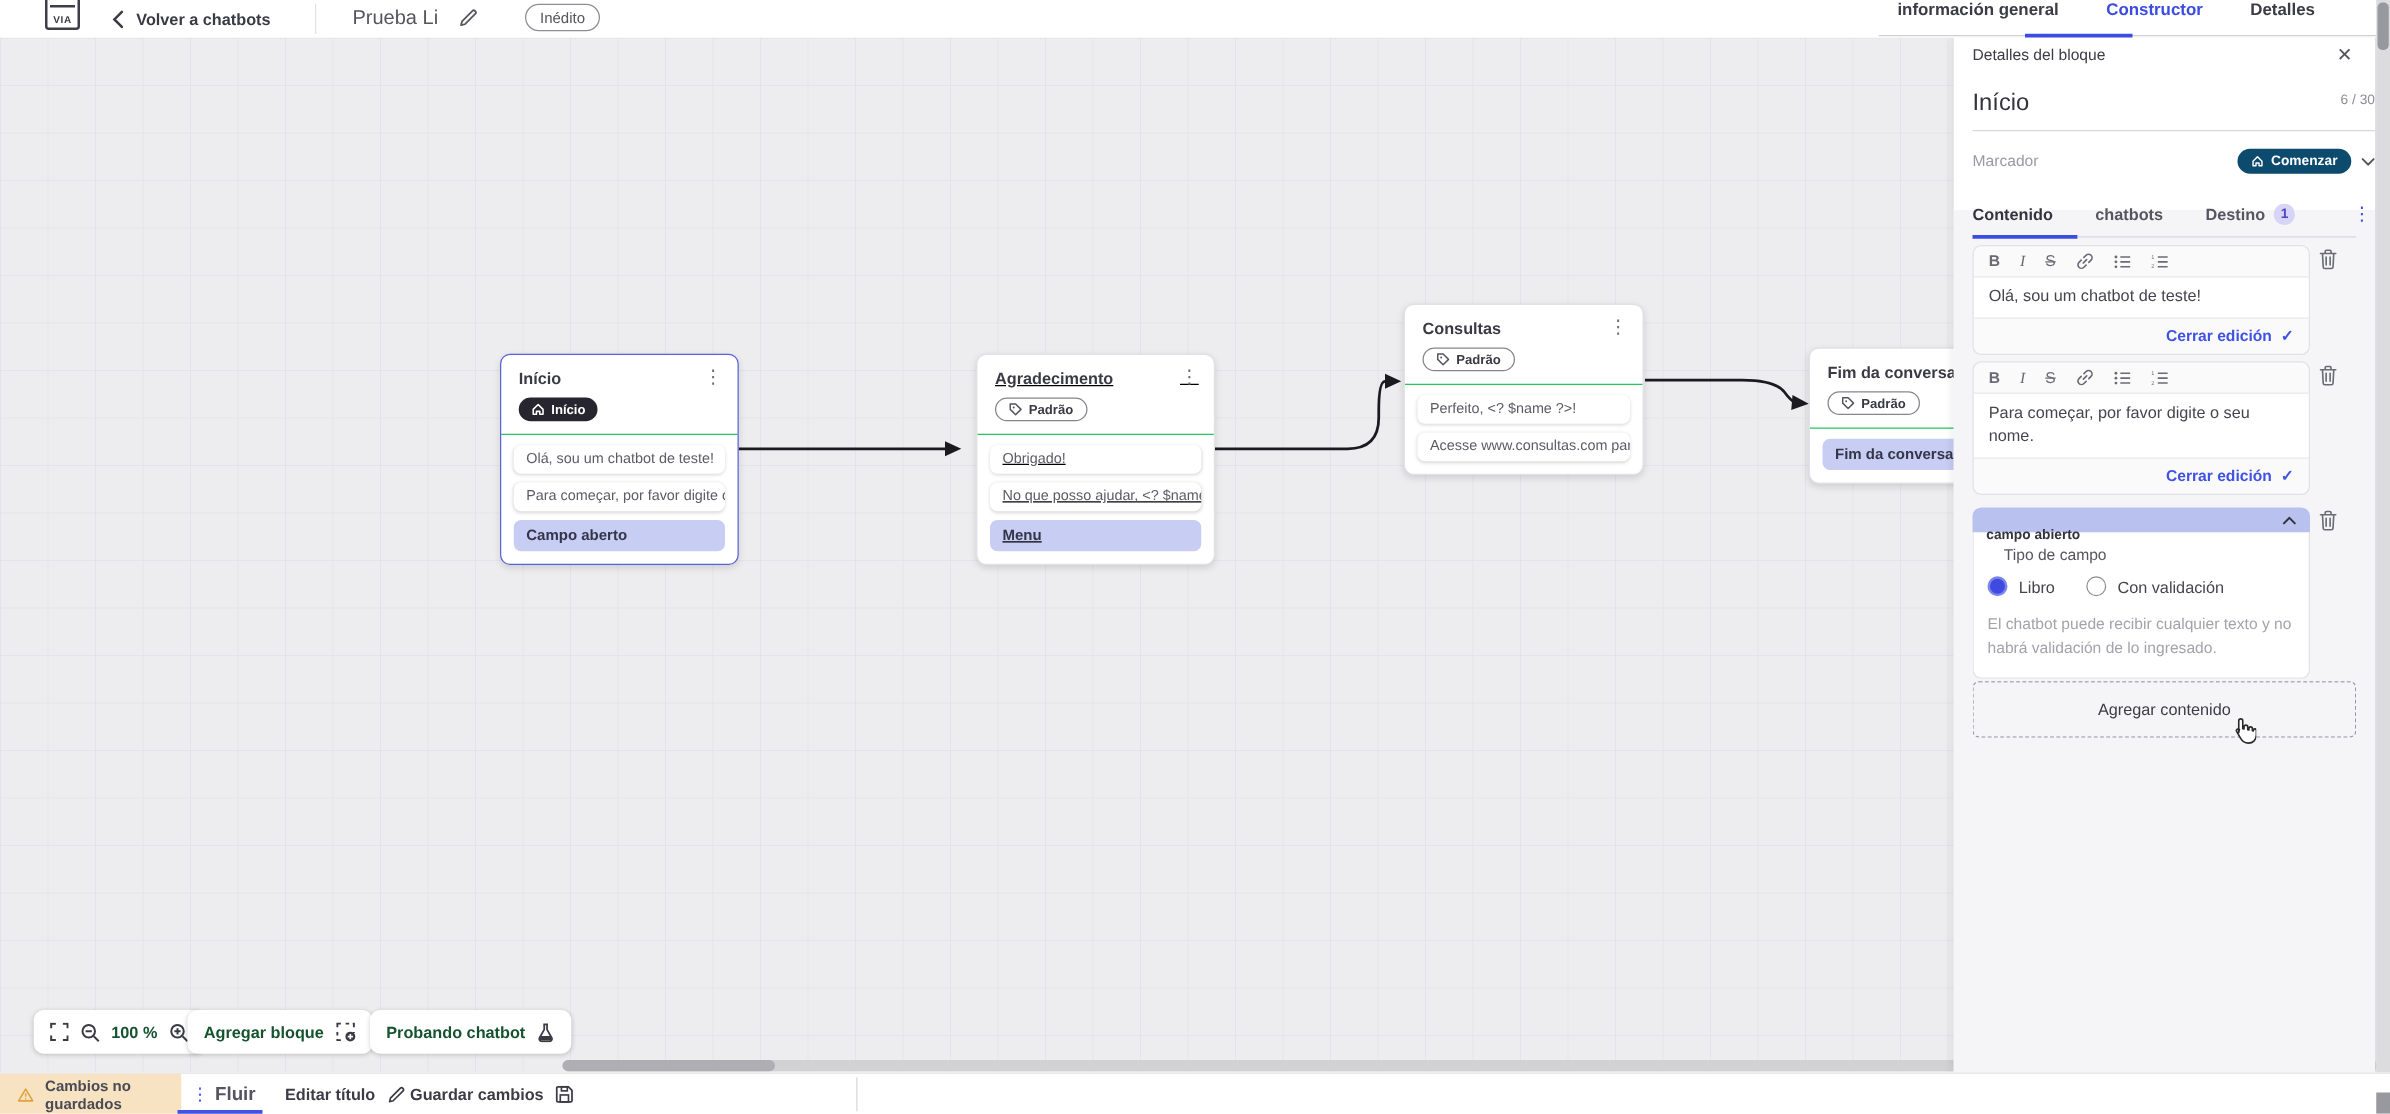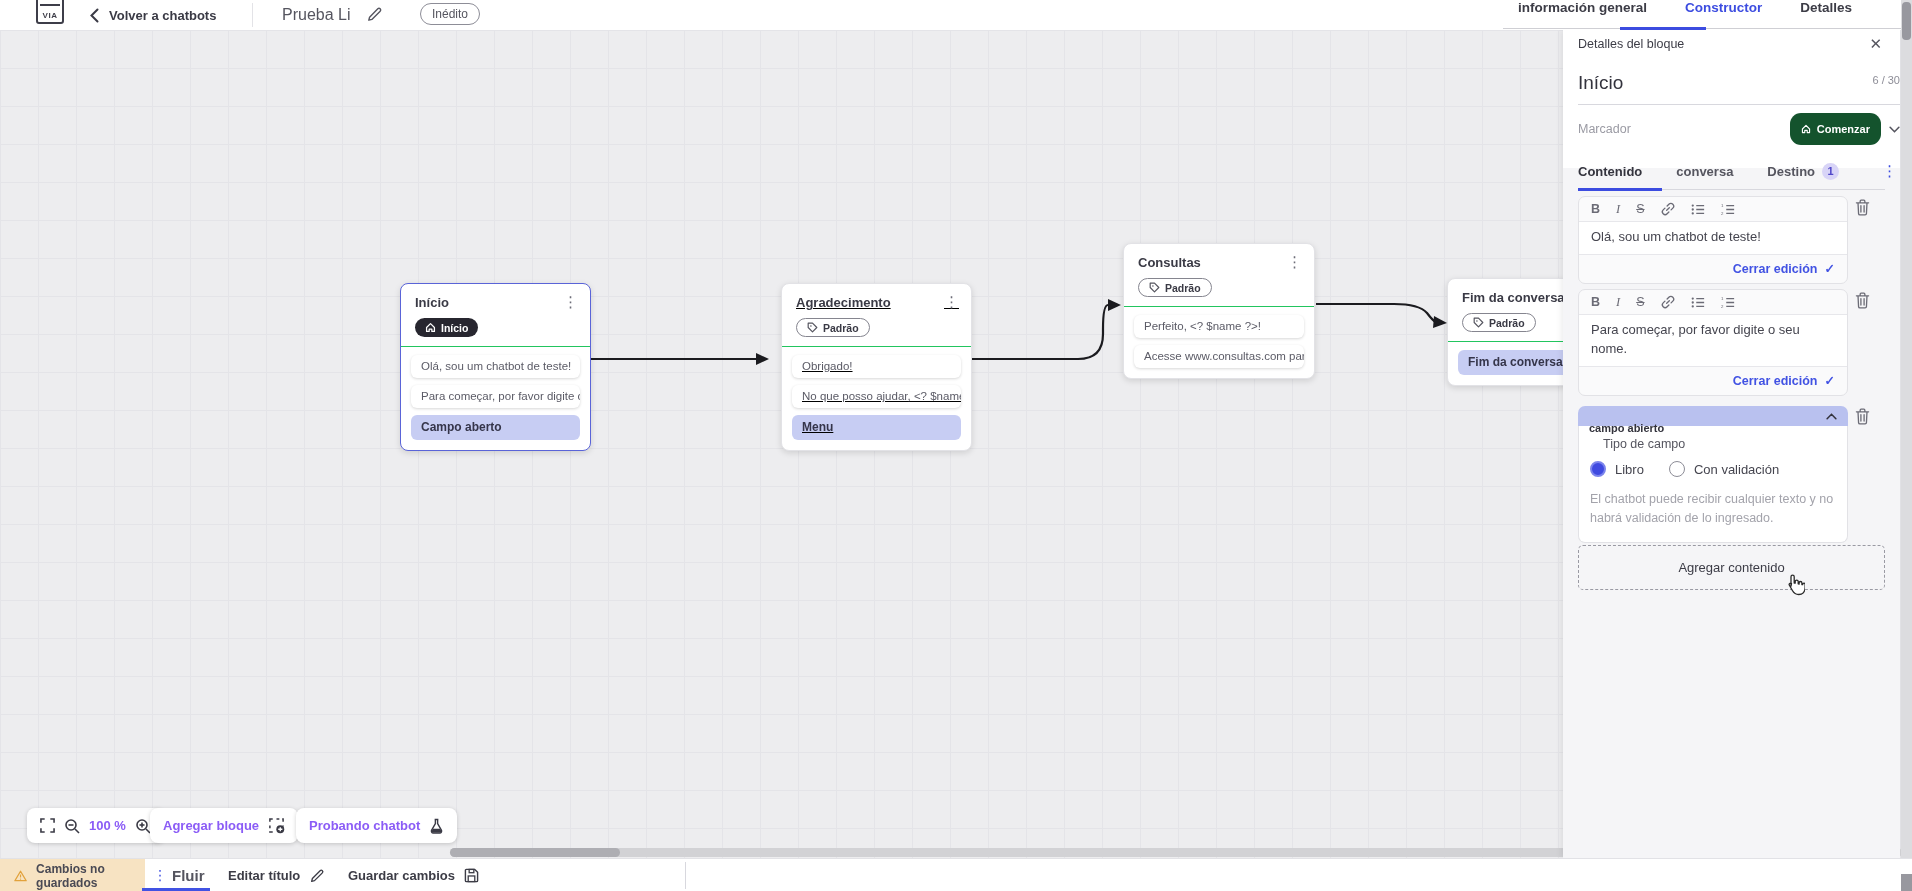--- a/index.html
+++ b/index.html
@@ -30,21 +30,21 @@
   .node-body { border-top:1px solid #22c55e; padding:8px 10px 10px; display:flex;
     flex-direction:column; gap:7px; }
   .node-item { background:#fff; border-radius:6px; box-shadow:0 1px 3px rgba(0,0,0,.16);
     padding:5px 10px 6px; font-size:11.5px; color:#5b5b66; white-space:nowrap; overflow:hidden; }
   .node-item.hl { background:#c7cdf3; color:#35354a; font-weight:700; font-size:12px;
     box-shadow:none; }
 
   
   .float-card { position:absolute; top:808px; height:35px; background:#fff; border-radius:8px;
     box-shadow:0 1px 4px rgba(0,0,0,.18); display:flex; align-items:center; gap:9px;
-    padding:0 13px; z-index:6; font-size:13px; font-weight:700; color:#8b5cf6; }
+    padding:0 13px; z-index:6; font-size:13px; font-weight:700; color:#14532d; }
   .hscroll { position:absolute; left:450px; top:818px; width:1452px; height:9px;
     background:#d2d2d5; border-radius:5px; z-index:5; }
   .hscroll .thumb { position:absolute; left:0; top:0; width:170px; height:9px;
     background:#aeaeb3; border-radius:5px; }
 
   
   .header { position:absolute; left:0; top:0; width:1912px; height:30px; background:#fff;
     z-index:30; }
   .logo { position:absolute; left:36px; top:-6px; width:28px; height:30px;
     border:2px solid #3e3e49; border-radius:3px; }
@@ -78,22 +78,22 @@
   .panel-hdr-title { font-size:12.5px; color:#3c3c46; }
   .x-close { font-size:15px; color:#55555f; cursor:pointer; }
   .blockname-row { position:absolute; left:15px; top:42px; width:322px; }
   .blockname { font-size:19px; color:#33333d; border-bottom:1px solid #d8d8de;
     padding-bottom:10px; width:322px; }
   .counter { position:absolute; right:0; top:2px; font-size:11px; color:#8d8d97; }
   .marker-row { position:absolute; left:15px; top:88px; width:322px; height:22px;
     display:flex; align-items:center; justify-content:space-between; }
   .marker-label { font-size:12.5px; color:#9a9aa3; }
   .marker-right { display:flex; align-items:center; gap:8px; }
-  .marker-pill { display:flex; align-items:center; gap:6px; background:#14532d; color:#fff;
-    height:32px; padding:0 11px; border-radius:11px; font-size:11px; font-weight:700;
+  .marker-pill { display:flex; align-items:center; gap:6px; background:#0c4a6e; color:#fff;
+    height:20px; padding:0 11px; border-radius:11px; font-size:11px; font-weight:700;
     cursor:pointer; }
   .panel-tabs { position:absolute; left:15px; top:128px; width:322px; height:26px;
     display:flex; align-items:center; }
   .p-tab { font-size:13px; font-weight:700; color:#55555f; margin-right:34px; cursor:pointer;
     display:flex; align-items:center; gap:7px; }
   .p-tab.active { color:#33333d; }
   .dest-badge { width:17px; height:17px; border-radius:50%; background:#d8d4f7; color:#5148c9;
     font-size:11px; font-weight:700; display:flex; align-items:center; justify-content:center; }
   .p-kebab { position:absolute; right:3px; top:4px; color:#3c4ce0; font-size:15px; cursor:pointer; }
   .ptab-blue { position:absolute; left:15px; top:158px; width:84px; height:2.5px; background:#3c4ce0; }
@@ -359,21 +359,21 @@
           <span>Comenzar</span>
         </span>
         <svg width="11" height="7" viewBox="0 0 12 8">
           <path d="M1 1.5 L6 6.5 L11 1.5" fill="none" stroke="#55555f" stroke-width="1.8" stroke-linecap="round"></path>
         </svg>
       </span>
     </div>
 
     <div class="panel-tabs">
       <span class="p-tab active">Contenido</span>
-      <span class="p-tab">conversa</span>
+      <span class="p-tab">chatbots</span>
       <span class="p-tab">
         <span>Destino</span>
         <span class="dest-badge">1</span>
       </span>
       <span class="p-kebab">⋮</span>
     </div>
     <span class="ptab-blue"></span>
     <span class="ptab-grey"></span>
 
     <div class="editor-card" style="top:166px;">
@@ -491,21 +491,21 @@
     <span class="flow-tab">Fluir</span>
     <span class="flow-underline"></span>
 
     <span class="f-item" style="left:228px;">
       <span>Editar título</span>
       <svg width="16" height="16" viewBox="0 0 18 18">
         <path d="M3 15 L3.8 11.8 L12.5 3 A1.7 1.7 0 0 1 15 5.5 L6.2 14.2 Z" fill="none" stroke="#3c3c46" stroke-width="1.5" stroke-linejoin="round"></path>
       </svg>
     </span>
 
-    <span class="f-item" style="left:348px;">
+    <span class="f-item" style="left:328px;">
       <span>Guardar cambios</span>
       <svg width="15" height="15" viewBox="0 0 16 16">
         <path d="M1.5 2.5 A1 1 0 0 1 2.5 1.5 H11.5 L14.5 4.5 V13.5 A1 1 0 0 1 13.5 14.5 H2.5 A1 1 0 0 1 1.5 13.5 Z" fill="none" stroke="#3c3c46" stroke-width="1.5" stroke-linejoin="round"></path>
         <rect x="4.5" y="8.5" width="7" height="6" fill="none" stroke="#3c3c46" stroke-width="1.4"></rect>
         <rect x="5.5" y="1.5" width="5" height="3.5" fill="none" stroke="#3c3c46" stroke-width="1.4"></rect>
       </svg>
     </span>
     <span class="f-div"></span>
   </div>
 

